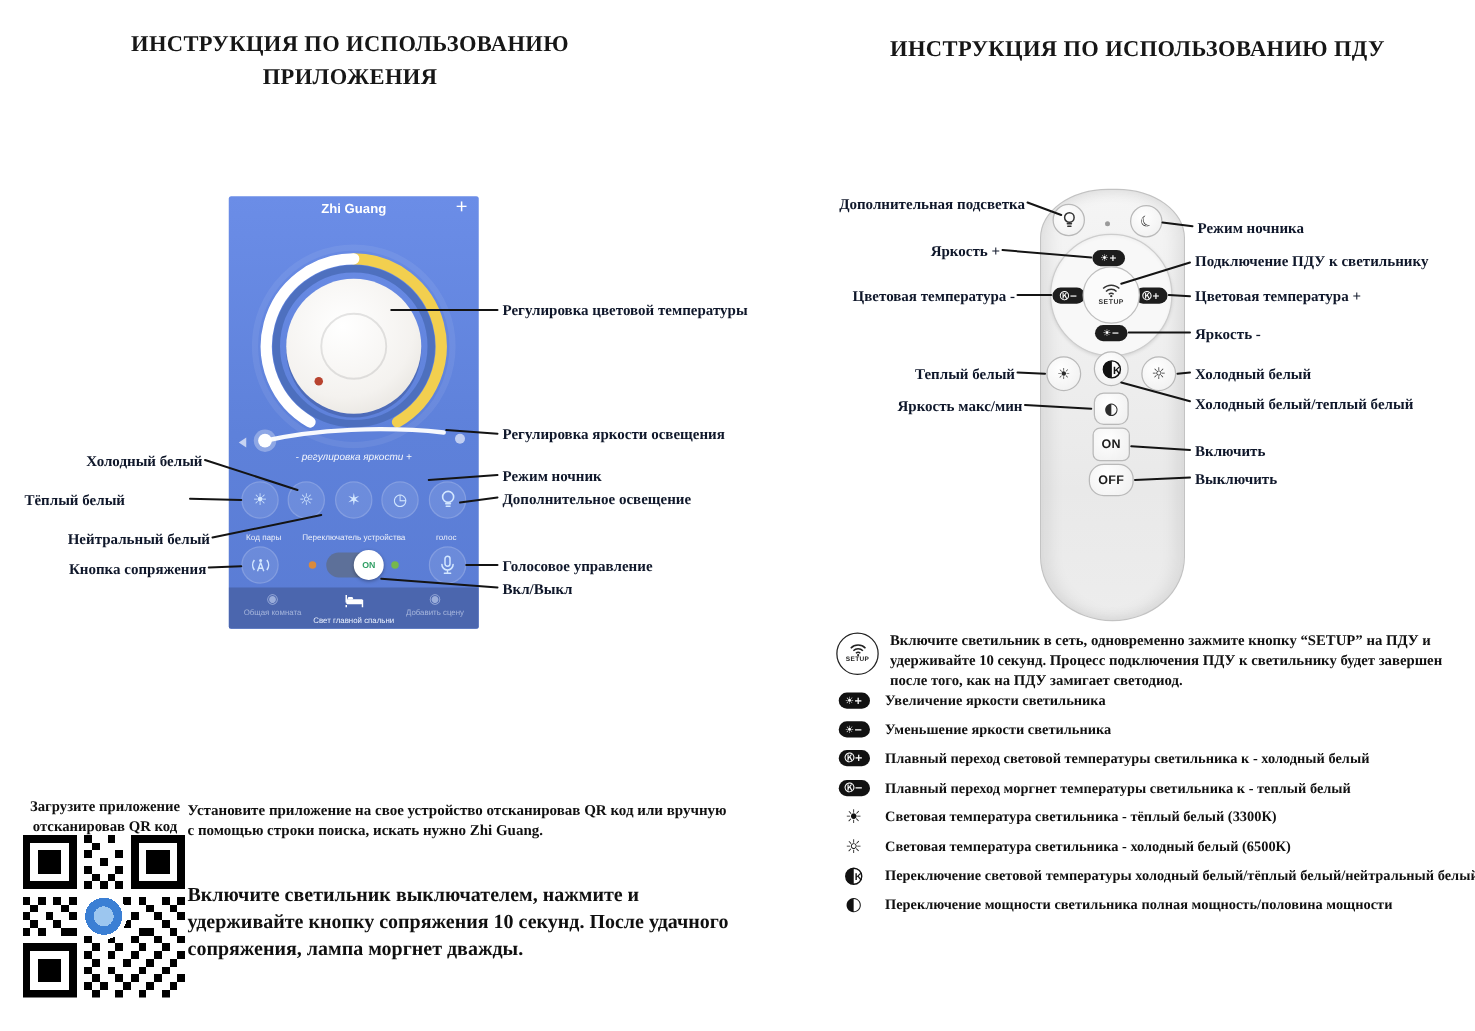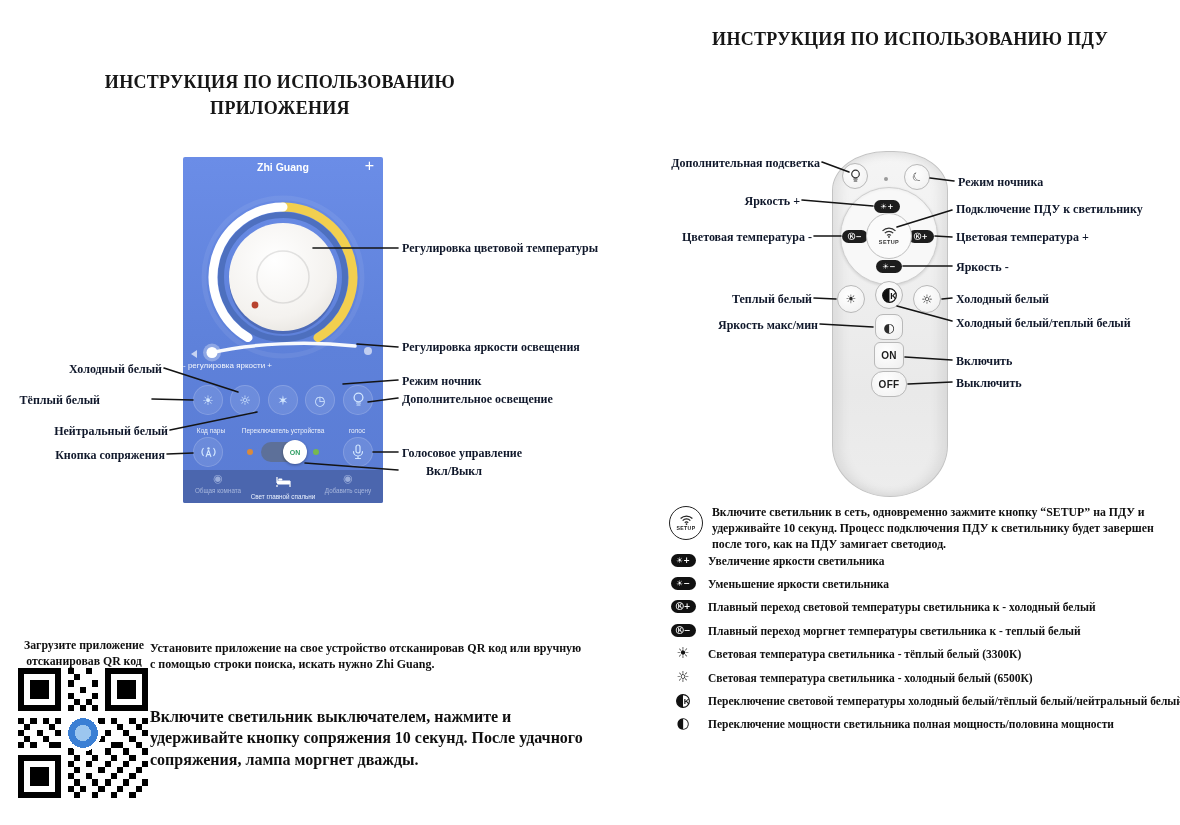--- a/index.html
+++ b/index.html
@@ -14,22 +14,22 @@
 
   
   .app{position:absolute;left:183px;top:157px;width:200px;height:346px;border-radius:2px;
        background:linear-gradient(180deg,#6b8de7 0%,#5e81da 55%,#5a7cd4 100%);
        font-family:"Liberation Sans",sans-serif;overflow:hidden;}
   .app-title{position:absolute;top:4px;left:0;right:0;text-align:center;
              font-size:10.5px;font-weight:700;color:#fff;}
   .app-plus{position:absolute;top:0px;right:9px;font-size:16px;font-weight:400;color:#fff;cursor:default;}
   .dial-svg{position:absolute;left:18px;top:38px;}
   .slider-svg{position:absolute;left:0;top:182px;}
-  .app-caption{position:absolute;left:0;right:0;top:204px;text-align:left;
-               font-size:8px;color:rgba(255,255,255,.92);}
+  .app-caption{position:absolute;left:0;right:0;top:204px;text-align:center;
+               font-size:8px;color:rgba(255,255,255,.92);font-style:italic;}
   .ab{position:absolute;width:30px;height:30px;border-radius:50%;
       background:rgba(255,255,255,.10);border:1px solid rgba(255,255,255,.16);
       box-sizing:border-box;display:flex;align-items:center;justify-content:center;
       color:#d3e7ff;font-family:"DejaVu Sans",sans-serif;font-size:13px;line-height:1;}
   .app-row-label{position:absolute;font-size:6.5px;color:rgba(255,255,255,.88);text-align:center;}
   .toggle{position:absolute;left:78px;top:285px;width:44px;height:20px;border-radius:10px;
           background:#5d7099;}
   .toggle-knob{position:absolute;right:-2px;top:-2px;width:24px;height:24px;border-radius:50%;
                background:#fff;box-shadow:0 1px 3px rgba(0,0,0,.35);
                display:flex;align-items:center;justify-content:center;
@@ -78,21 +78,21 @@
                display:flex;flex-direction:column;align-items:center;justify-content:center;}
   .setup-badge span{font:700 5.2px "Liberation Sans",sans-serif;color:#222;letter-spacing:.3px;}
 
   .qr{position:absolute;left:18px;top:668px;width:130px;height:130px;}
 </style>
 </head>
 <body>
 
 <div class="canvas">
 
-  <div class="title" style="left:80px;top:22px;width:400px;margin-top:47px;">ИНСТРУКЦИЯ ПО ИСПОЛЬЗОВАНИЮ ПРИЛОЖЕНИЯ</div>
+  <div class="title" style="left:80px;top:22px;width:400px;">ИНСТРУКЦИЯ ПО ИСПОЛЬЗОВАНИЮ ПРИЛОЖЕНИЯ</div>
   <div class="title" style="left:650px;top:26px;width:520px;">ИНСТРУКЦИЯ ПО ИСПОЛЬЗОВАНИЮ ПДУ</div>
 
   <div class="app">
     <div class="app-title">Zhi Guang</div>
     <div class="app-plus">+</div>
 
     <svg class="dial-svg" width="164" height="164" viewBox="0 0 164 164">
       <defs>
         <radialGradient id="kg" cx="42%" cy="35%" r="75%">
           <stop offset="0%" stop-color="#ffffff"></stop>
@@ -181,21 +181,21 @@
         <div class="nav-lbl">Добавить сцену</div>
       </div>
     </div>
   </div>
 
   <div class="callout" style="left:402px;top:241px;">Регулировка цветовой температуры</div>
   <div class="callout" style="left:402px;top:340px;">Регулировка яркости освещения</div>
   <div class="callout" style="left:402px;top:374px;">Режим ночник</div>
   <div class="callout" style="left:402px;top:392px;text-align:right;">Дополнительное освещение</div>
   <div class="callout" style="left:402px;top:446px;">Голосовое управление</div>
-  <div class="callout" style="left:402px;top:464px;margin-left:24px;">Вкл/Выкл</div>
+  <div class="callout" style="left:402px;top:464px;">Вкл/Выкл</div>
   <div class="callout r" style="right:1018px;top:362px;">Холодный белый</div>
   <div class="callout r" style="right:1080px;top:393px;">Тёплый белый</div>
   <div class="callout r" style="right:1012px;top:424px;">Нейтральный белый</div>
   <div class="callout r" style="right:1015px;top:448px;">Кнопка сопряжения</div>
 
   <div class="para" style="left:10px;top:638px;width:148px;text-align:center;">Загрузите приложение отсканировав QR код</div>
   <svg class="qr" viewBox="0 0 21 21" shape-rendering="crispEdges">
     <rect width="21" height="21" fill="#fff"></rect>
     <path fill="#000" fill-rule="evenodd" d="M0 0h7v7H0z M1 1v5h5V1z M14 0h7v7h-7z M15 1v5h5V1z M0 14h7v7H0z M1 15v5h5v-5z"></path>
     <path fill="#000" d="M2 2h3v3H2z M16 2h3v3h-3z M2 16h3v3H2z

